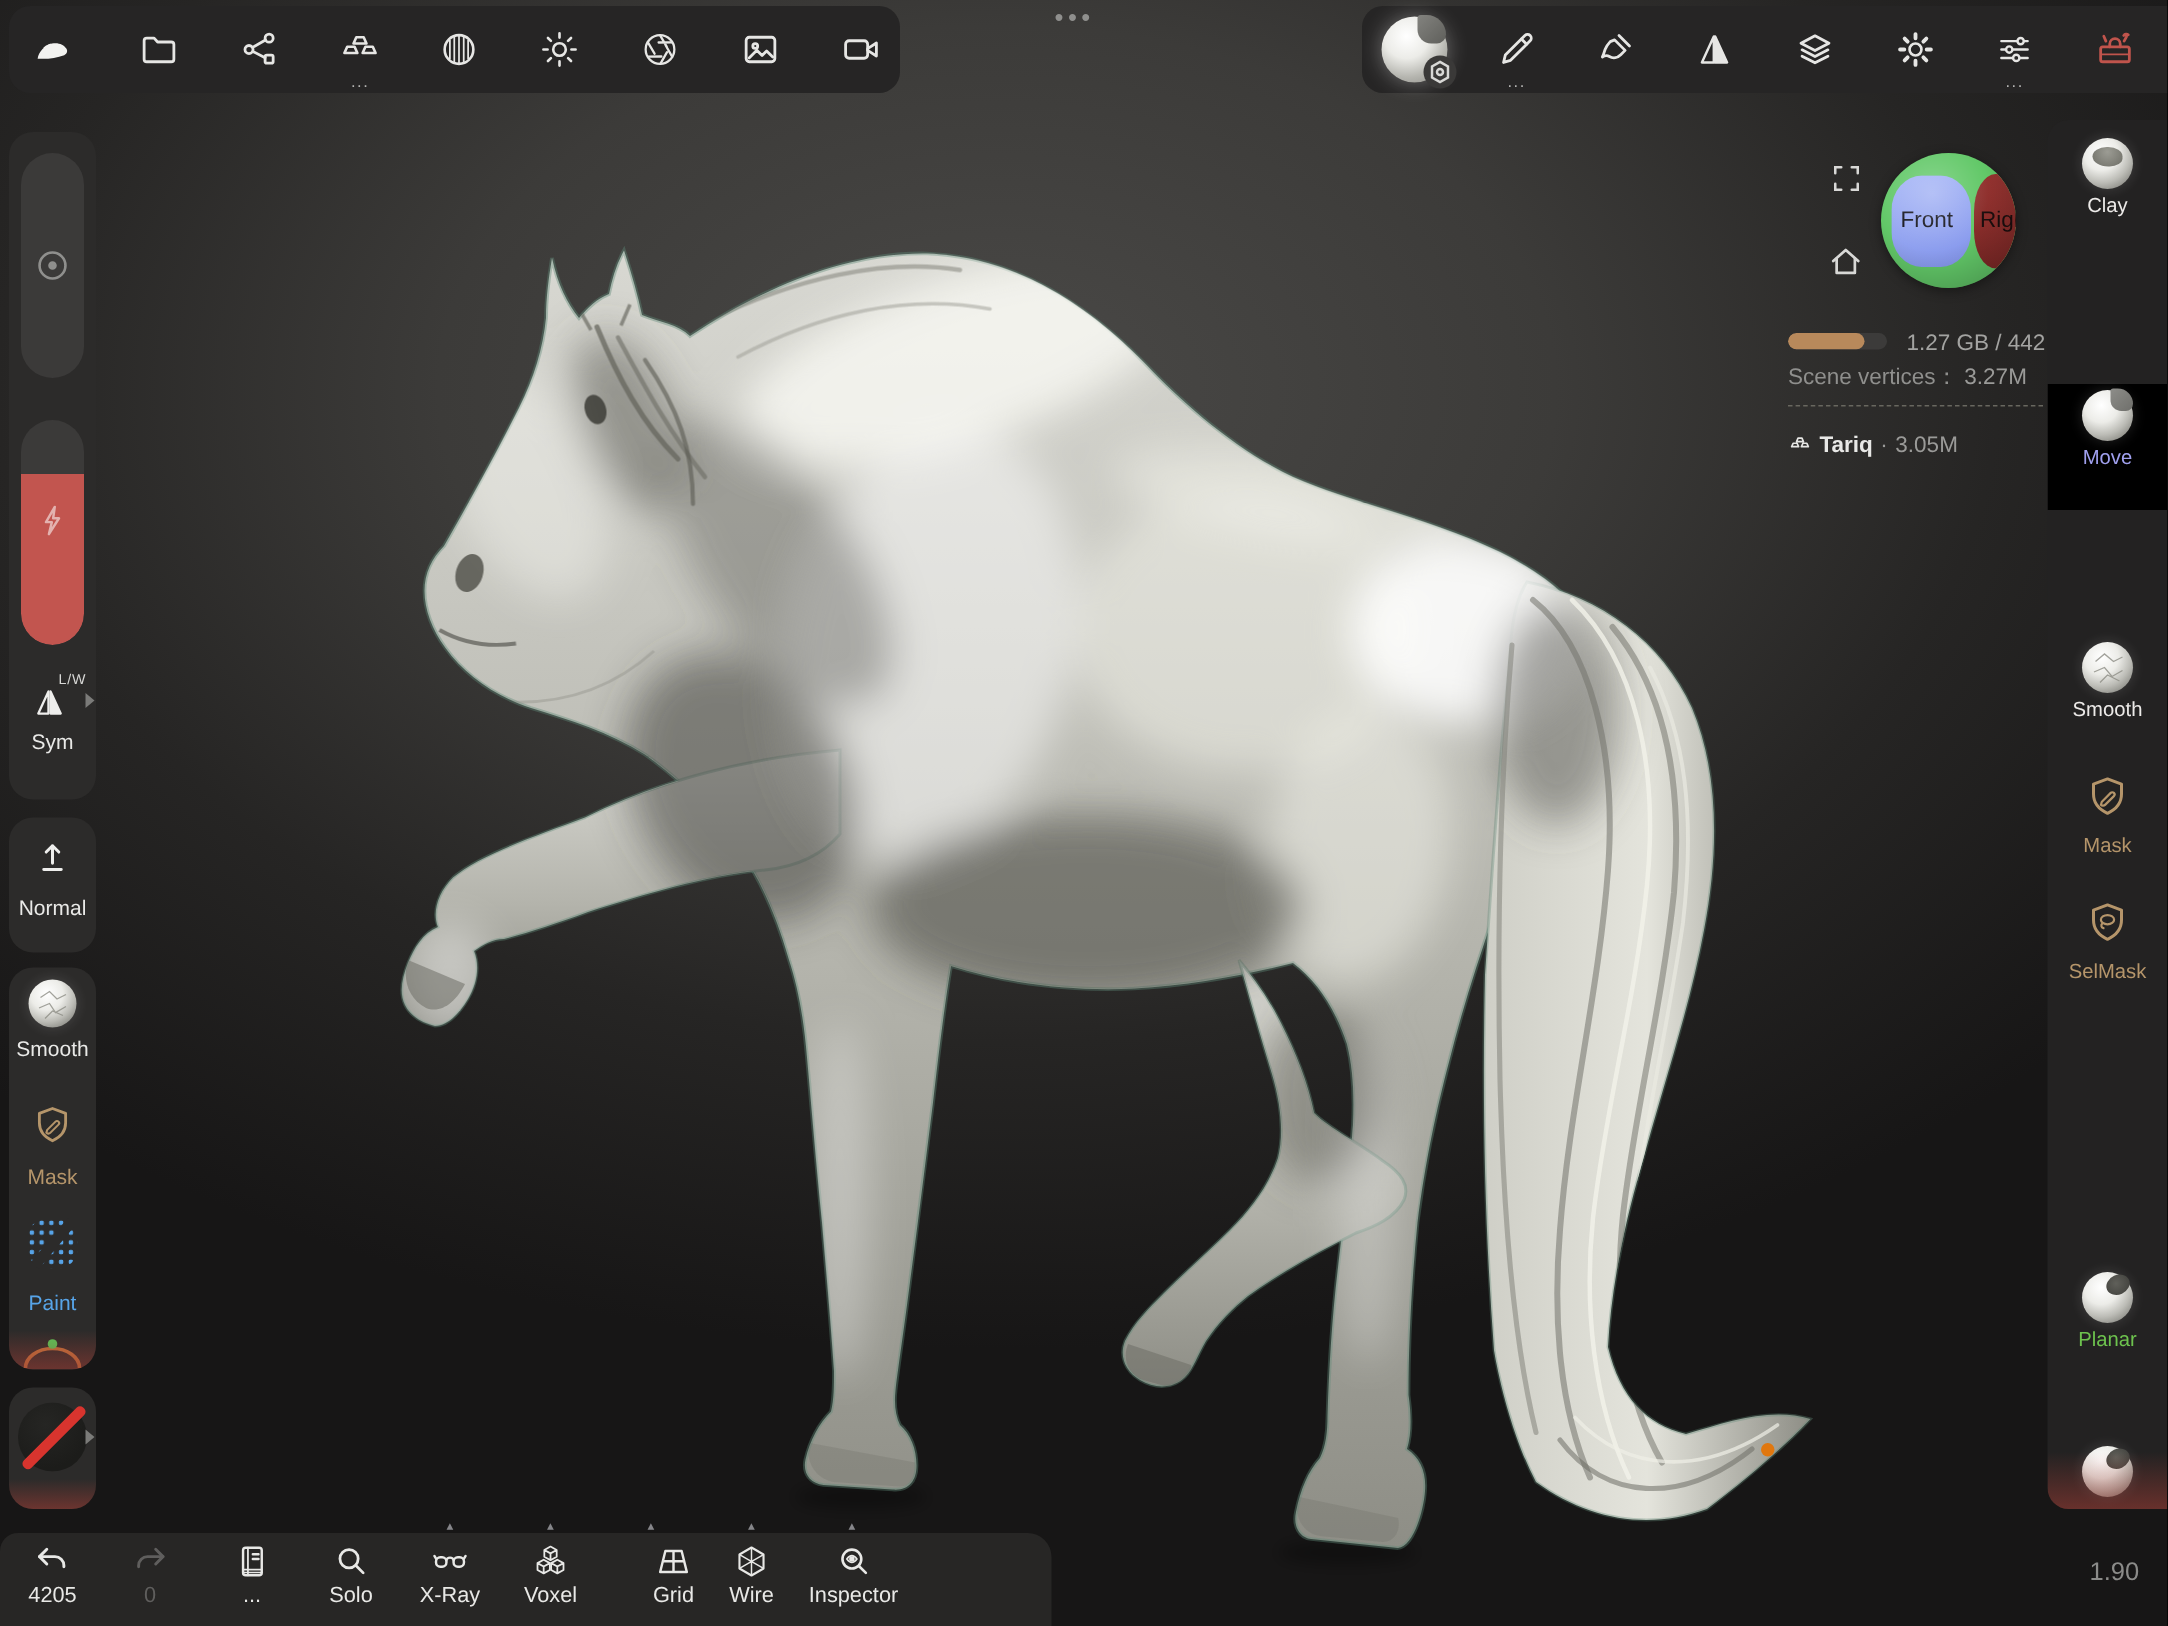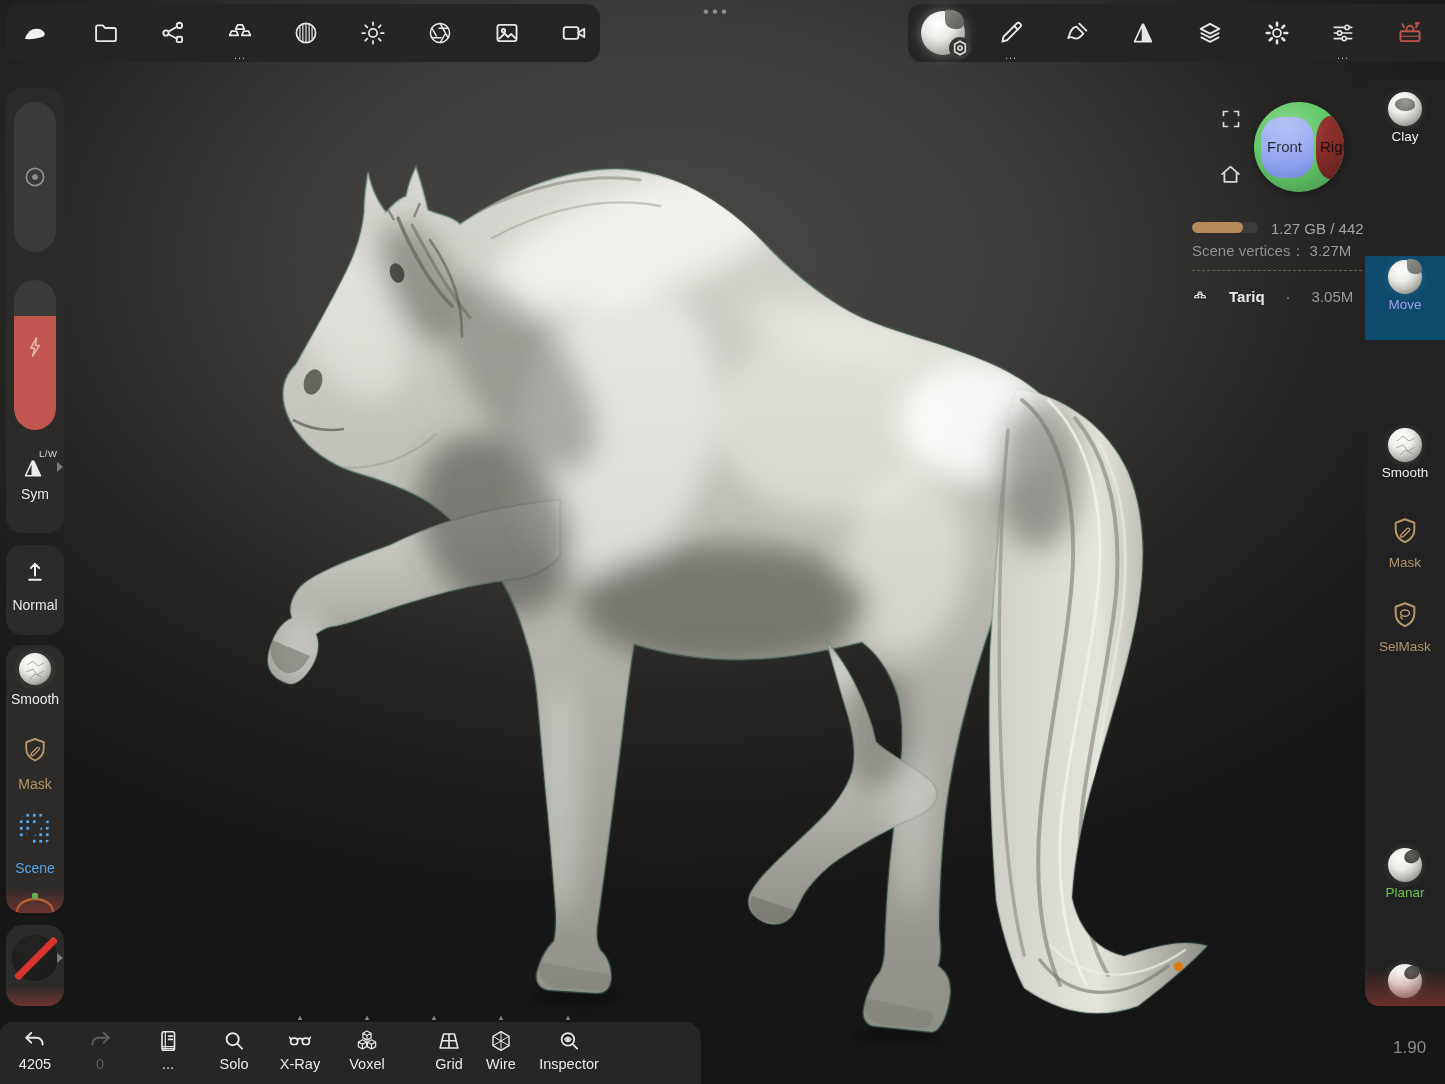--- a/index.html
+++ b/index.html
@@ -300,21 +300,21 @@
     <div class="llabel" style="top:46px">Smooth</div>
     <svg class="abs" style="left:14px;top:89px" width="30" height="32" viewBox="0 0 24 24" fill="none" stroke="#b5956a" stroke-width="1.5" stroke-linecap="round" stroke-linejoin="round">
       <path d="M12 3.2l7 2.6v5c0 4.6-3 7.8-7 9.6-4-1.8-7-5-7-9.6v-5z"></path>
       <path d="M9.2 14.6l4.4-4.4a1.1 1.1 0 0 1 1.6 1.6l-4.4 4.4c-.6.6-1.6.5-2.1-.1.3-.5.2-1 .5-1.5z" stroke-width="1.1"></path>
     </svg>
     <div class="llabel" style="top: 131px; color: rgb(181, 149, 106);">Mask</div>
     <div class="abs" style="left:12px;top:167px;width:34px;height:34px;border-radius:42%;
          background-image:radial-gradient(#57a4e8 1.5px, transparent 1.7px);background-size:6.5px 6.5px">
       <i class="abs" style="left:14px;top:-2px;width:7px;height:38px;background:#2c2b2a;transform:rotate(40deg)"></i>
     </div>
-    <div class="llabel" style="top: 215px; color: rgb(87, 164, 232);">Scene</div>
+    <div class="llabel" style="top: 215px; color: rgb(87, 164, 232);">Paint</div>
     <svg class="abs" style="left:7px;top:243px" width="44" height="25" viewBox="0 0 44 25" fill="none">
       <path d="M4 24a18 13 0 0 1 36 0" stroke="#c0713a" stroke-width="2.4"></path>
       <circle cx="22" cy="8" r="3.2" fill="#58c858"></circle>
     </svg>
     <div class="fadeRed"></div>
   </div>
 
   <div class="card" style="top:925px;height:81px">
     <div class="abs" style="left:6px;top:10px;width:46px;height:46px;border-radius:50%;
          background:radial-gradient(circle at 40% 32%, #34343222, #1c1c1a 70%);background-color:#232321">
@@ -324,21 +324,21 @@
     <div class="fadeRed" style="height:20px"></div>
   </div>
 
   <div class="rpanel">
     <div class="tile" style="top:8px">
       <div class="sph">
           <i class="dent"></i>
         </div>
       <div class="tlabel" style="color: rgb(236, 234, 232);">Clay</div>
     </div>
-    <div class="tile" style="top: 176px; background: #0c4a6e;">
+    <div class="tile" style="top: 176px; background: #000000;">
       <div class="sph">
           <i class="cone"></i>
         </div>
       <div class="tlabel" style="color: rgb(160, 160, 238);">Move</div>
     </div>
     <div class="tile" style="top:344px">
       <div class="sph">
         <svg class="crumple" width="34" height="34" viewBox="0 0 34 34" fill="none" stroke="#8d8d85" stroke-width=".9" opacity=".8">
           <path d="M9 13l6-5 6 5 6-3M8 20l7-3 5 6 7-4M12 27l5-5 8 4"></path>
         </svg>
@@ -394,21 +394,21 @@
   </div>
   <div class="abs" style="left:1271px;top:220px;width:94px;overflow:hidden;font-size:15px;color:#a3a3a1;white-space:nowrap">1.27 GB / 442 M</div>
 
   <div class="stat" style="left:1192px;top:242px">
     <span>Scene vertices：</span>
     <span style="color:#9a9a98">3.27M</span>
   </div>
 
   <div class="abs" style="left:1192px;top:270px;width:170px;border-top:1.5px dashed #68675f"></div>
 
-  <div class="abs" style="left:1192px;top:288px;display:flex;align-items:center;gap:21px">
+  <div class="abs" style="left:1192px;top:288px;display:flex;align-items:center;gap:5px">
     <svg width="16" height="15" viewBox="0 0 24 24" fill="none" stroke="#e6e6e4" stroke-width="1.8" stroke-linejoin="round">
       <path d="M9.9 5h4.2l1.6 3.6H8.3L9.9 5Z M4.7 10.4h4.2l1.6 3.6H3.1l1.6-3.6Z M15.1 10.4h4.2l1.6 3.6h-7.4l1.6-3.6Z"></path>
     </svg>
     <span style="font-size:15px;font-weight:bold;color:#e8e8e6">Tariq</span>
     <span style="font-size:15px;color:#9a9a98">·</span>
     <span style="font-size:15px;color:#9a9a98">3.05M</span>
   </div>
 
   <div class="caret" style="left:300px">▴</div>
   <div class="caret" style="left:367px">▴</div>

